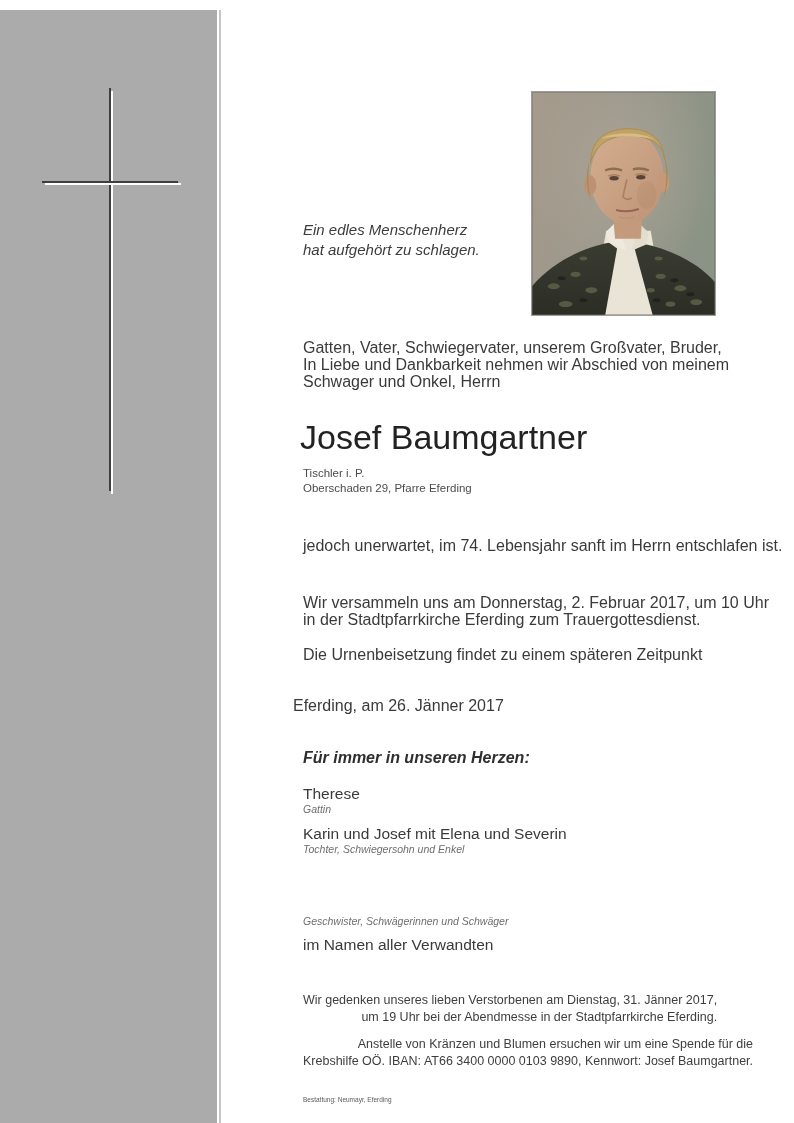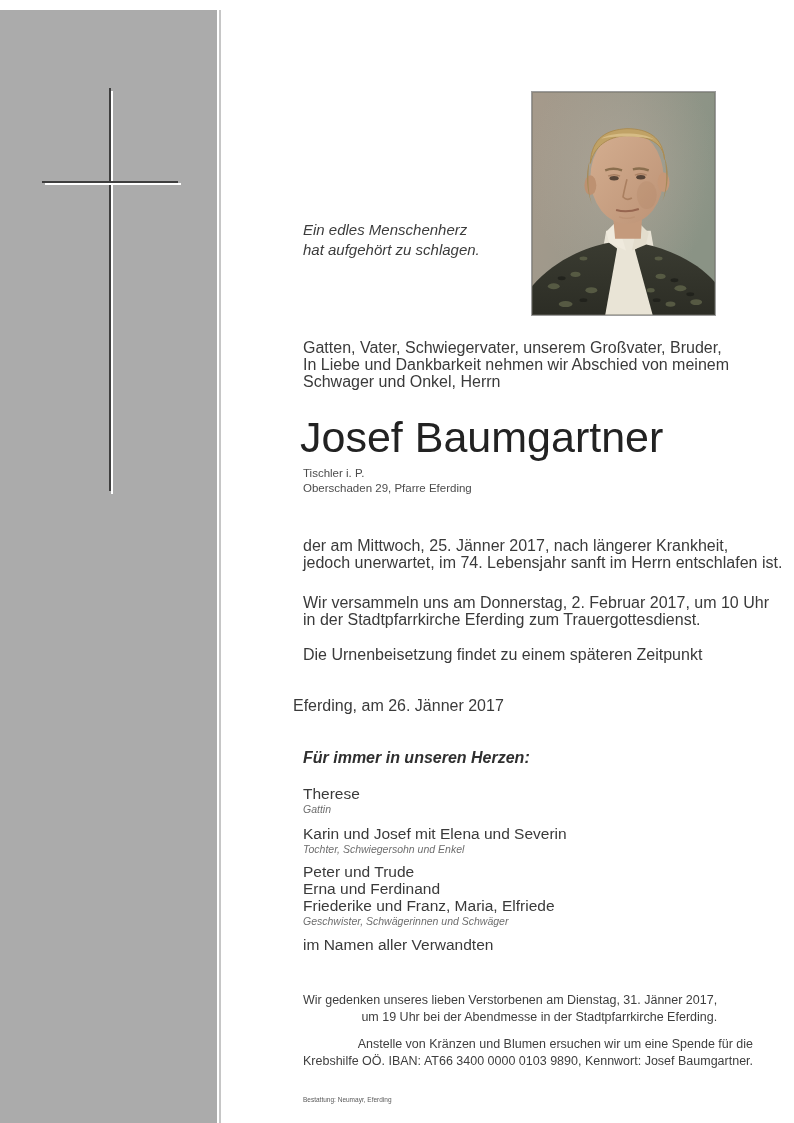--- a/index.html
+++ b/index.html
@@ -46,21 +46,21 @@
   .motto {
     left: 303px; top: 210px;
     font-style: italic;
     font-size: 15px; line-height: 20px;
     color: #3c3c3c;
   }
   .para { font-size: 16px; line-height: 17.2px; color: #3a3a3a; }
   .p-intro   { left: 303px; top: 329px; }
   .deceased-name {
     left: 300px; top: 403px;
-    font-size: 43px; line-height: 48px;
+    font-size: 34px; line-height: 48px;
     color: #222222; letter-spacing: 0px; text-align: right;
   }
   .sub-block { left: 303px; top: 456px; font-size: 11.5px; line-height: 14.5px; color: #4c4c4c; }
   .p-death   { left: 303px; top: 527px; }
   .p-service { left: 303px; top: 584px; }
   .p-urn     { left: 303px; top: 636px; }
   .p-date    { left: 293px; top: 687px; }
   .herzen-heading {
     left: 303px; top: 739px;
     font-size: 16px; font-weight: bold; font-style: italic;
@@ -192,21 +192,20 @@
   </div>
 
   <div class="abs deceased-name">Josef Baumgartner</div>
 
   <div class="abs sub-block">
     <div>Tischler i. P.</div>
     <div>Oberschaden 29, Pfarre Eferding</div>
   </div>
 
   <div class="abs para p-death">
-    <div>der am Mittwoch, 25. Jänner 2017, nach längerer Krankheit,</div>
     <div>jedoch unerwartet, im 74. Lebensjahr sanft im Herrn entschlafen ist.</div>
   </div>
 
   <div class="abs para p-service">
     <div>Wir versammeln uns am Donnerstag, 2. Februar 2017, um 10 Uhr</div>
     <div>in der Stadtpfarrkirche Eferding zum Trauergottesdienst.</div>
   </div>
 
   <div class="abs para p-urn">
     <div>Die Urnenbeisetzung findet zu einem späteren Zeitpunkt</div>
@@ -215,25 +214,20 @@
   <div class="abs para p-date">Eferding, am 26. Jänner 2017</div>
 
   <div class="abs herzen-heading">Für immer in unseren Herzen:</div>
 
   <div class="abs mourner-name m1">Therese</div>
   <div class="abs mourner-role r1">Gattin</div>
 
   <div class="abs mourner-name m2">Karin und Josef mit Elena und Severin</div>
   <div class="abs mourner-role r2">Tochter, Schwiegersohn und Enkel</div>
 
-  <div class="abs mourner-name m3">
-    <div>Peter und Trude</div>
-    <div>Erna und Ferdinand</div>
-    <div>Friederike und Franz, Maria, Elfriede</div>
-  </div>
   <div class="abs mourner-role r3">Geschwister, Schwägerinnen und Schwäger</div>
 
   <div class="abs closing">im Namen aller Verwandten</div>
 
   <div class="abs footer-para f1">
     <div>Wir gedenken unseres lieben Verstorbenen am Dienstag, 31. Jänner 2017,</div>
     <div>um 19 Uhr bei der Abendmesse in der Stadtpfarrkirche Eferding.</div>
   </div>
 
   <div class="abs footer-para f2">

